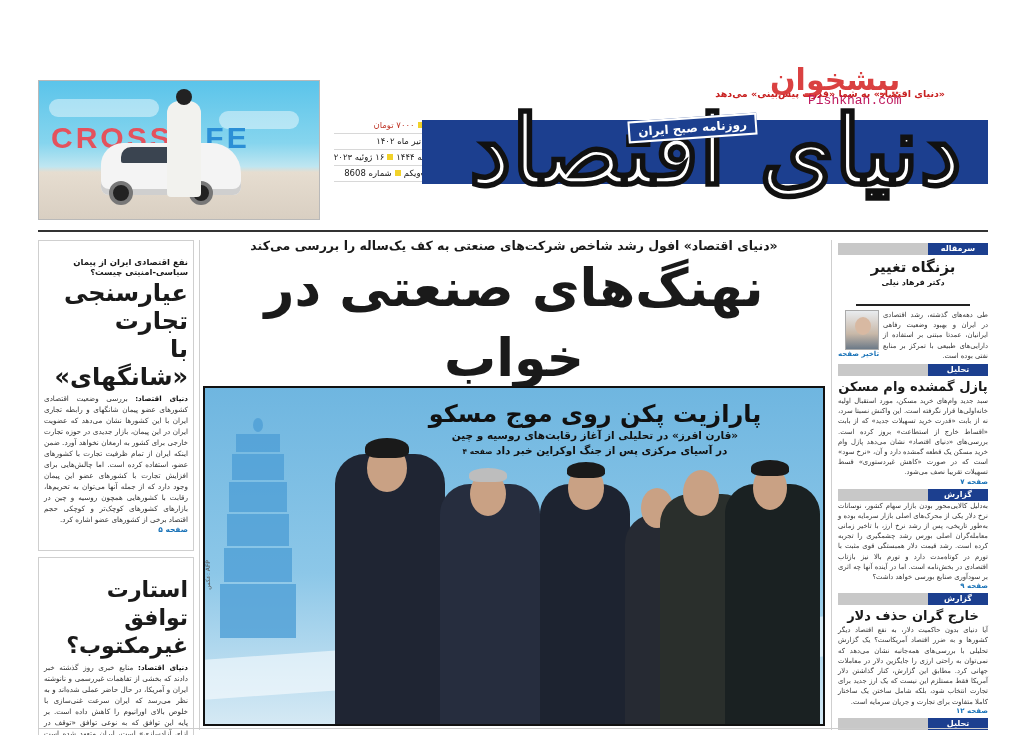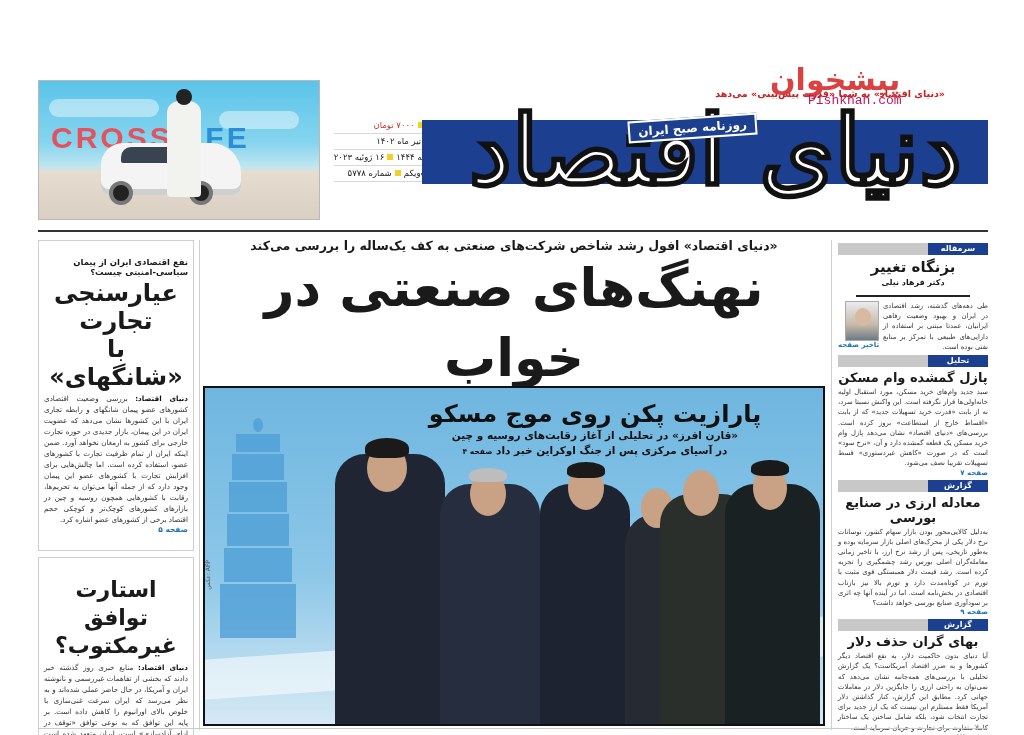--- a/index.html
+++ b/index.html
@@ -35,21 +35,21 @@
   .pishkhan-wm { position: absolute; left: 770px; top: 62px; color: #d62d2d; font-size: 30px; font-weight: 700; opacity: 0.9; }
   .pishkhan-url { position: absolute; left: 808px; top: 93px; color: #be185d; font-family: Liberation Mono, monospace; font-size: 13px; }
   .promo { position: absolute; left: 600px; top: 88px; width: 345px; font-size: 9.5px; font-weight: 700; color: #c82020; }
 
   .rule-top { position: absolute; left: 38px; top: 230px; width: 950px; height: 2px; background: #333; }
 
   
   .lcol { position: absolute; left: 38px; top: 240px; width: 156px; }
   .lbox { border: 1px solid #cfcfcf; padding: 16px 5px; }
   .kicker { font-size: 8.5px; font-weight: 700; }
-  .big-head { font-size: 24px; font-weight: 900; line-height: 28px; text-align: center; margin: 2px 0; }
+  .big-head { font-size: 24px; font-weight: 900; line-height: 28px; margin: 2px 0; }
   .body-text { font-size: 7.2px; line-height: 11px; color: #333; text-align: justify; }
   .body-text b { color: #111; }
   .pg { font-size: 7.5px; color: #1a73b8; font-weight: 700; }
 
   .vsep { position: absolute; top: 240px; width: 1px; height: 490px; background: #cfcfcf; }
 
   
   .center { position: absolute; left: 203px; top: 238px; width: 622px; }
   .sub-kicker { font-size: 12.5px; font-weight: 700; text-align: center; }
   .main-head { font-size: 52px; font-weight: 900; text-align: center; line-height: 70px; letter-spacing: -1px; }
@@ -70,21 +70,21 @@
   .photo-title .p { font-size: 7.5px; color: #111; }
   .caption-v { position: absolute; left: 204px; top: 560px; font-size: 6px; color: #555; writing-mode: vertical-rl; transform: rotate(180deg); }
 
   
   .rcol { position: absolute; left: 838px; top: 240px; width: 150px; }
   .sec-tab { display: flex; height: 12px; margin-top: 3px; }
   .sec-tab .gray { flex: 1; background: #c8c8c8; }
   .sec-tab .blue { width: 60px; background: #1c3f8f; color: #fff; font-size: 8px; font-weight: 700; text-align: center; line-height: 12px; }
   .r-head { font-size: 13px; font-weight: 900; text-align: center; margin: 3px 0 2px; }
   .r-head.sm { font-size: 15px; }
-  .author { font-size: 8px; text-align: center; font-weight: 700; border-bottom: 2px solid #222; padding-bottom: 8px; margin: 0 18px 4px; }
+  .author { font-size: 8px; text-align: center; font-weight: 700; border-bottom: 2px solid #222; padding-bottom: 17px; margin: 0 18px 4px; }
   .editorial { display: flex; gap: 4px; }
   .portrait { width: 34px; height: 40px; border: 1px solid #aaa; background: linear-gradient(180deg, #e9ecef 0%, #c8b8a8 60%, #6c7a88 100%); position: relative; }
   .portrait::after { content: ""; position: absolute; left: 9px; top: 6px; width: 16px; height: 18px; border-radius: 50%; background: #d8b9a2; }
   .pg-link { font-size: 7px; color: #1a73b8; font-weight: 700; }
   .r-body { font-size: 6.8px; line-height: 10.2px; color: #333; text-align: justify; }
   .bottom-rule { position: absolute; left: 38px; top: 728px; width: 950px; height: 1px; background: #ccc; }
 </style>
 </head>
 <body>
 
@@ -104,21 +104,21 @@
 
 <div class="meta-box rtl">
   <div class="meta-row">
     <span class="hl">۳۲ صفحه</span><span class="sq"></span><span class="hl">۷۰۰۰ تومان</span>
   </div>
   <div class="meta-row">یکشنبه ۲۵ تیر ماه ۱۴۰۲</div>
   <div class="meta-row">
     <span>۲۷ ذی‌الحجه ۱۴۴۴</span><span class="sq"></span><span>۱۶ ژوئیه ۲۰۲۳</span>
   </div>
   <div class="meta-row">
-    <span>سال بیست‌ویکم</span><span class="sq"></span><span>شماره ۵۷۷۸</span>
+    <span>سال بیست‌ویکم</span><span class="sq"></span><span>شماره 8608</span>
   </div>
 </div>
 
 <div class="blue-band"></div>
 <div class="logo rtl">دنیای اقتصاد</div>
 <div class="tagline rtl">روزنامه صبح ایران</div>
 <div class="promo rtl">«دنیای اقتصاد» به شما «قدرت پیش‌بینی» می‌دهد</div>
 <div class="pishkhan-wm rtl">پیشخوان</div>
 <div class="pishkhan-url">Pishkhan.com</div>
 
@@ -226,31 +226,30 @@
     <div class="r-head">پازل گمشده وام مسکن</div>
     <div class="r-body">سبد جدید وام‌های خرید مسکن، مورد استقبال اولیه خانه‌اولی‌ها قرار نگرفته است. این واکنش نسبتا سرد، نه از بابت «قدرت خرید تسهیلات جدید» که از بابت «اقساط خارج از استطاعت» بروز کرده است. بررسی‌های «دنیای اقتصاد» نشان می‌دهد پازل وام خرید مسکن یک قطعه گمشده دارد و آن، «نرخ سود» است که در صورت «کاهش غیردستوری» قسط تسهیلات تقریبا نصف می‌شود.</div>
     <div class="pg-link">صفحه ۷</div>
   </div>
 
   <div>
     <div class="sec-tab">
         <div class="blue">گزارش</div>
         <div class="gray"></div>
       </div>
-    <div class="r-head">معادله ارزی در صنایع بورسی</div>
     <div class="r-body">به‌دلیل کالایی‌محور بودن بازار سهام کشور، نوسانات نرخ دلار یکی از محرک‌های اصلی بازار سرمایه بوده و به‌طور تاریخی، پس از رشد نرخ ارز، با تاخیر زمانی معامله‌گران اصلی بورس رشد چشمگیری را تجربه کرده است. رشد قیمت دلار همبستگی قوی مثبت با تورم در کوتاه‌مدت دارد و تورم بالا نیز بازتاب اقتصادی در بخش‌نامه است. اما در آینده آنها چه اثری بر سودآوری صنایع بورسی خواهد داشت؟</div>
     <div class="pg-link">صفحه ۹</div>
   </div>
 
   <div>
     <div class="sec-tab">
         <div class="blue">گزارش</div>
         <div class="gray"></div>
       </div>
-    <div class="r-head">بهای گران حذف دلار</div>
+    <div class="r-head">خارج گران حذف دلار</div>
     <div class="r-body">آیا دنیای بدون حاکمیت دلار، به نفع اقتصاد دیگر کشورها و به ضرر اقتصاد آمریکاست؟ یک گزارش تحلیلی با بررسی‌های همه‌جانبه نشان می‌دهد که نمی‌توان به راحتی ارزی را جایگزین دلار در معاملات جهانی کرد. مطابق این گزارش، کنار گذاشتن دلار آمریکا فقط مستلزم این نیست که یک ارز جدید برای تجارت انتخاب شود، بلکه شامل ساختن یک ساختار کاملا متفاوت برای تجارت و جریان سرمایه است.</div>
     <div class="pg-link">صفحه ۱۲</div>
   </div>
 
   <div>
     <div class="sec-tab">
         <div class="blue">تحلیل</div>
         <div class="gray"></div>
       </div>
 

